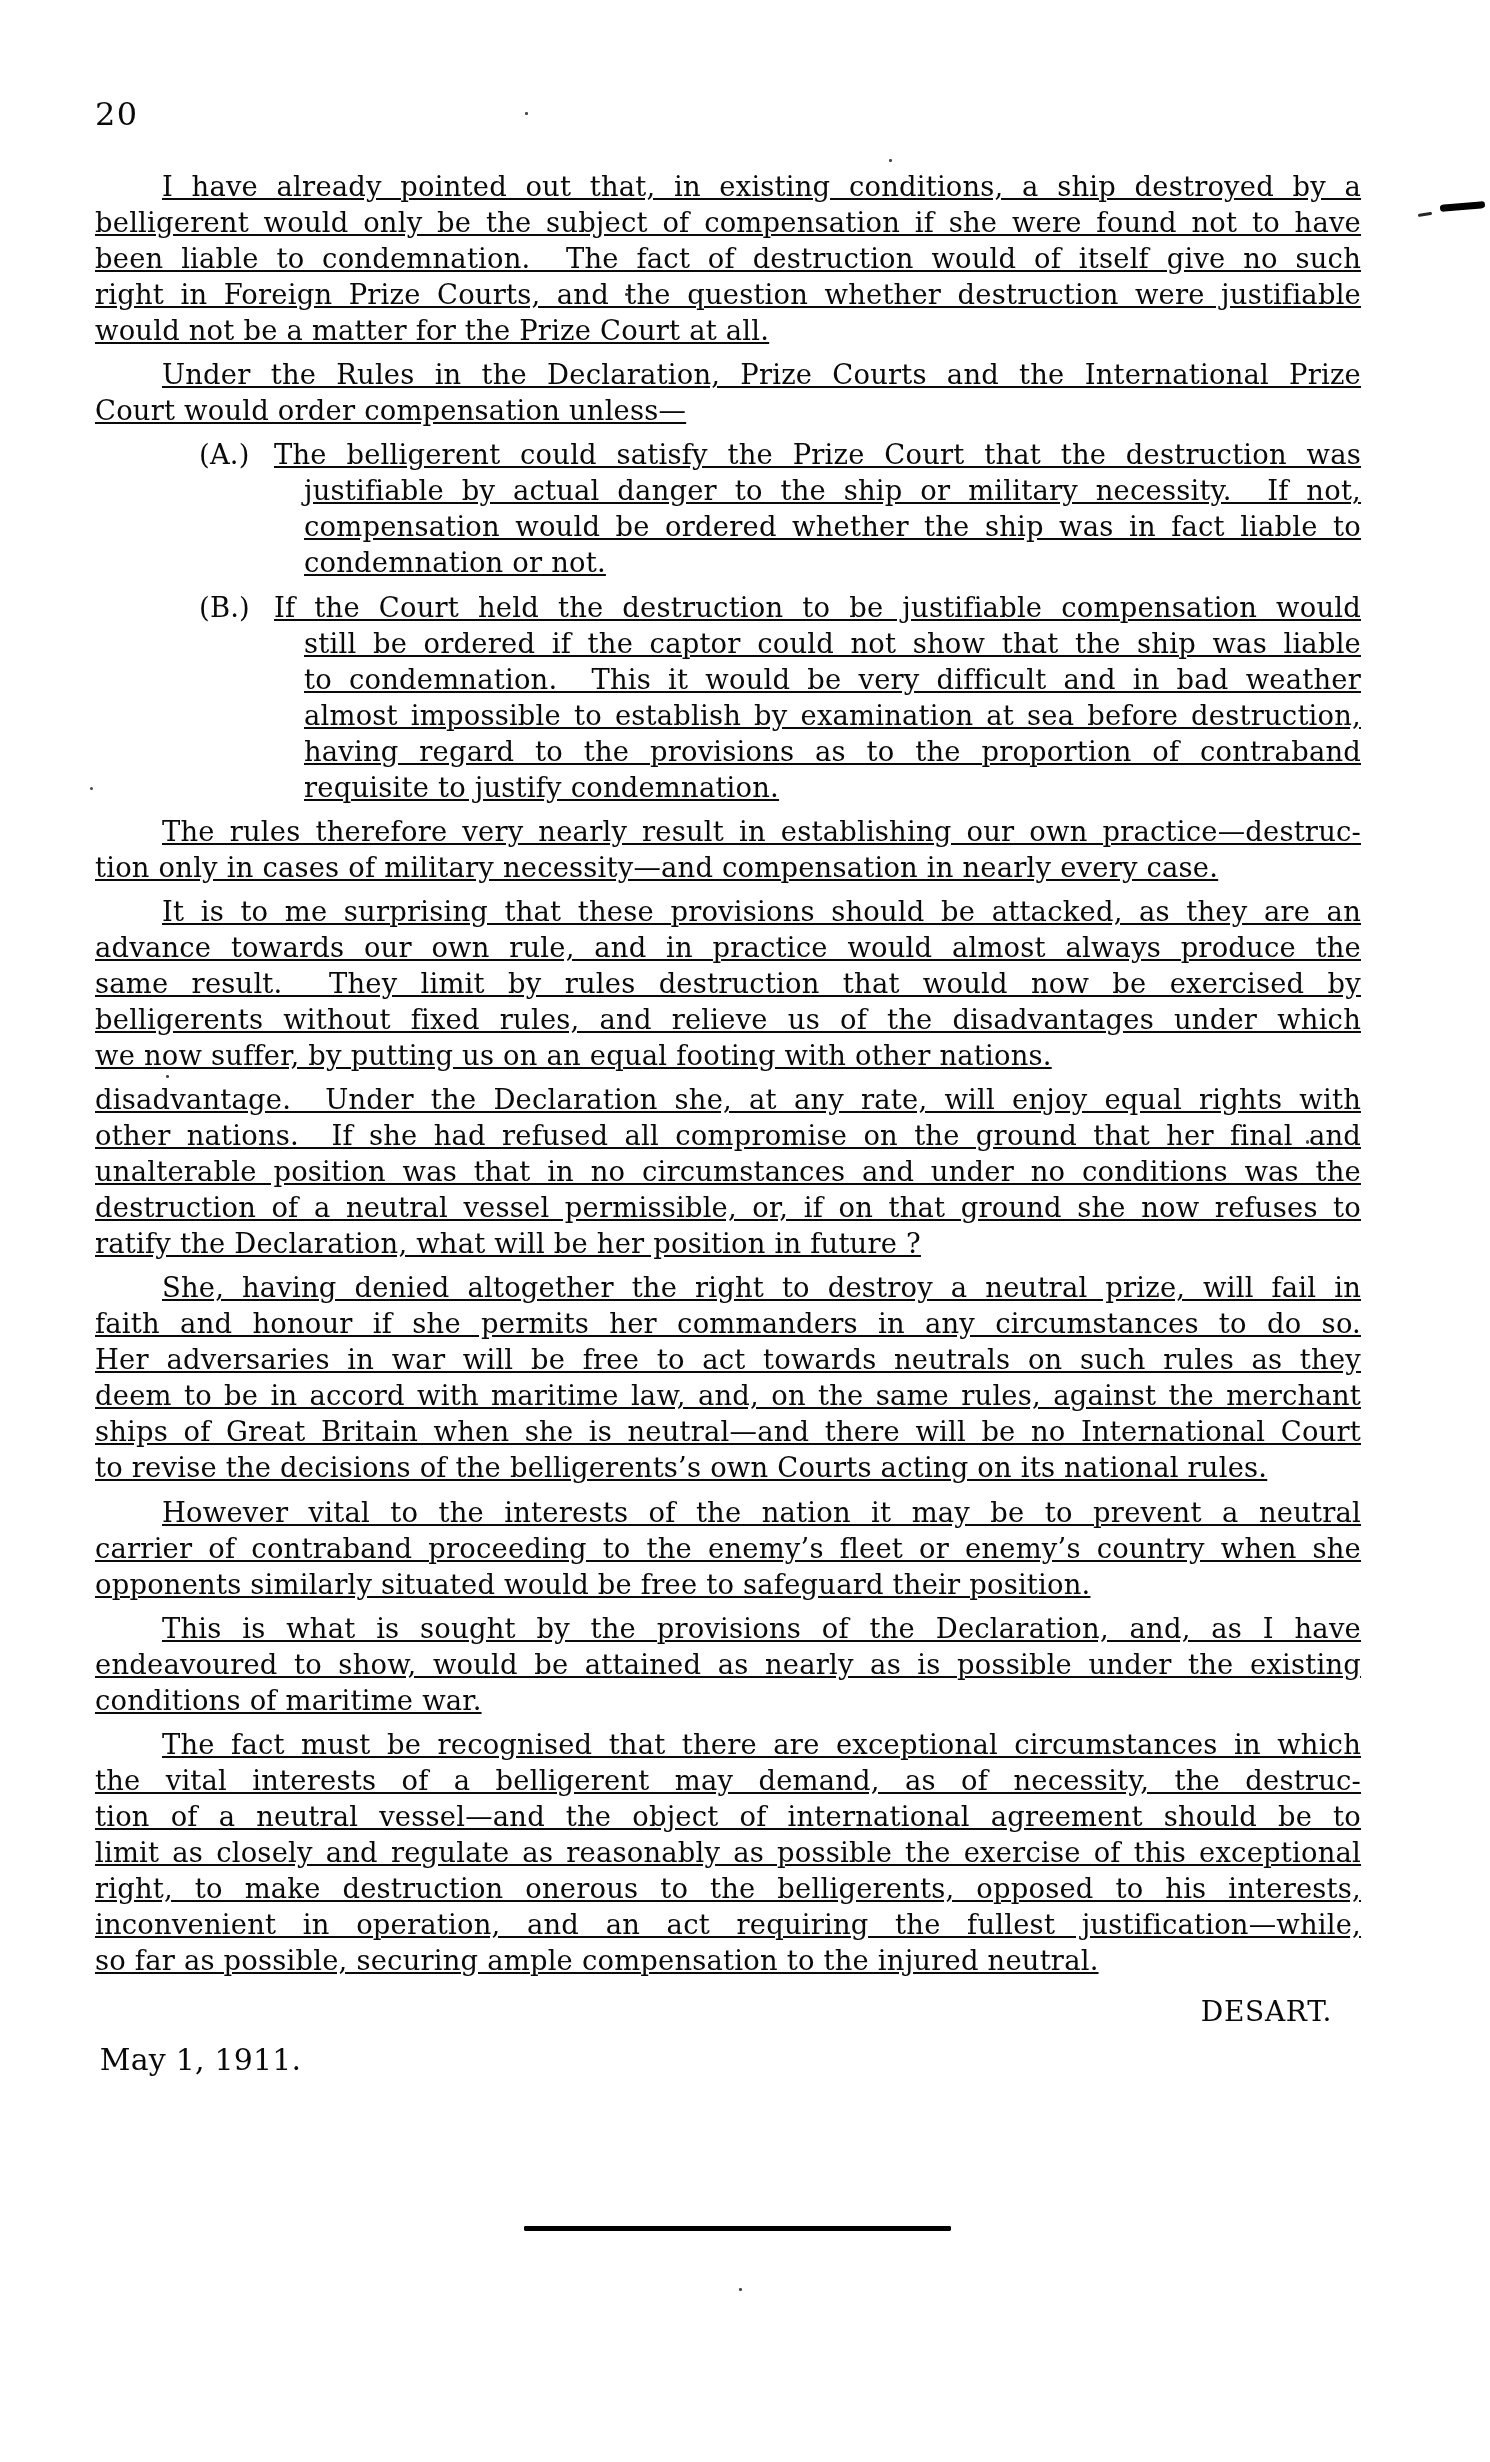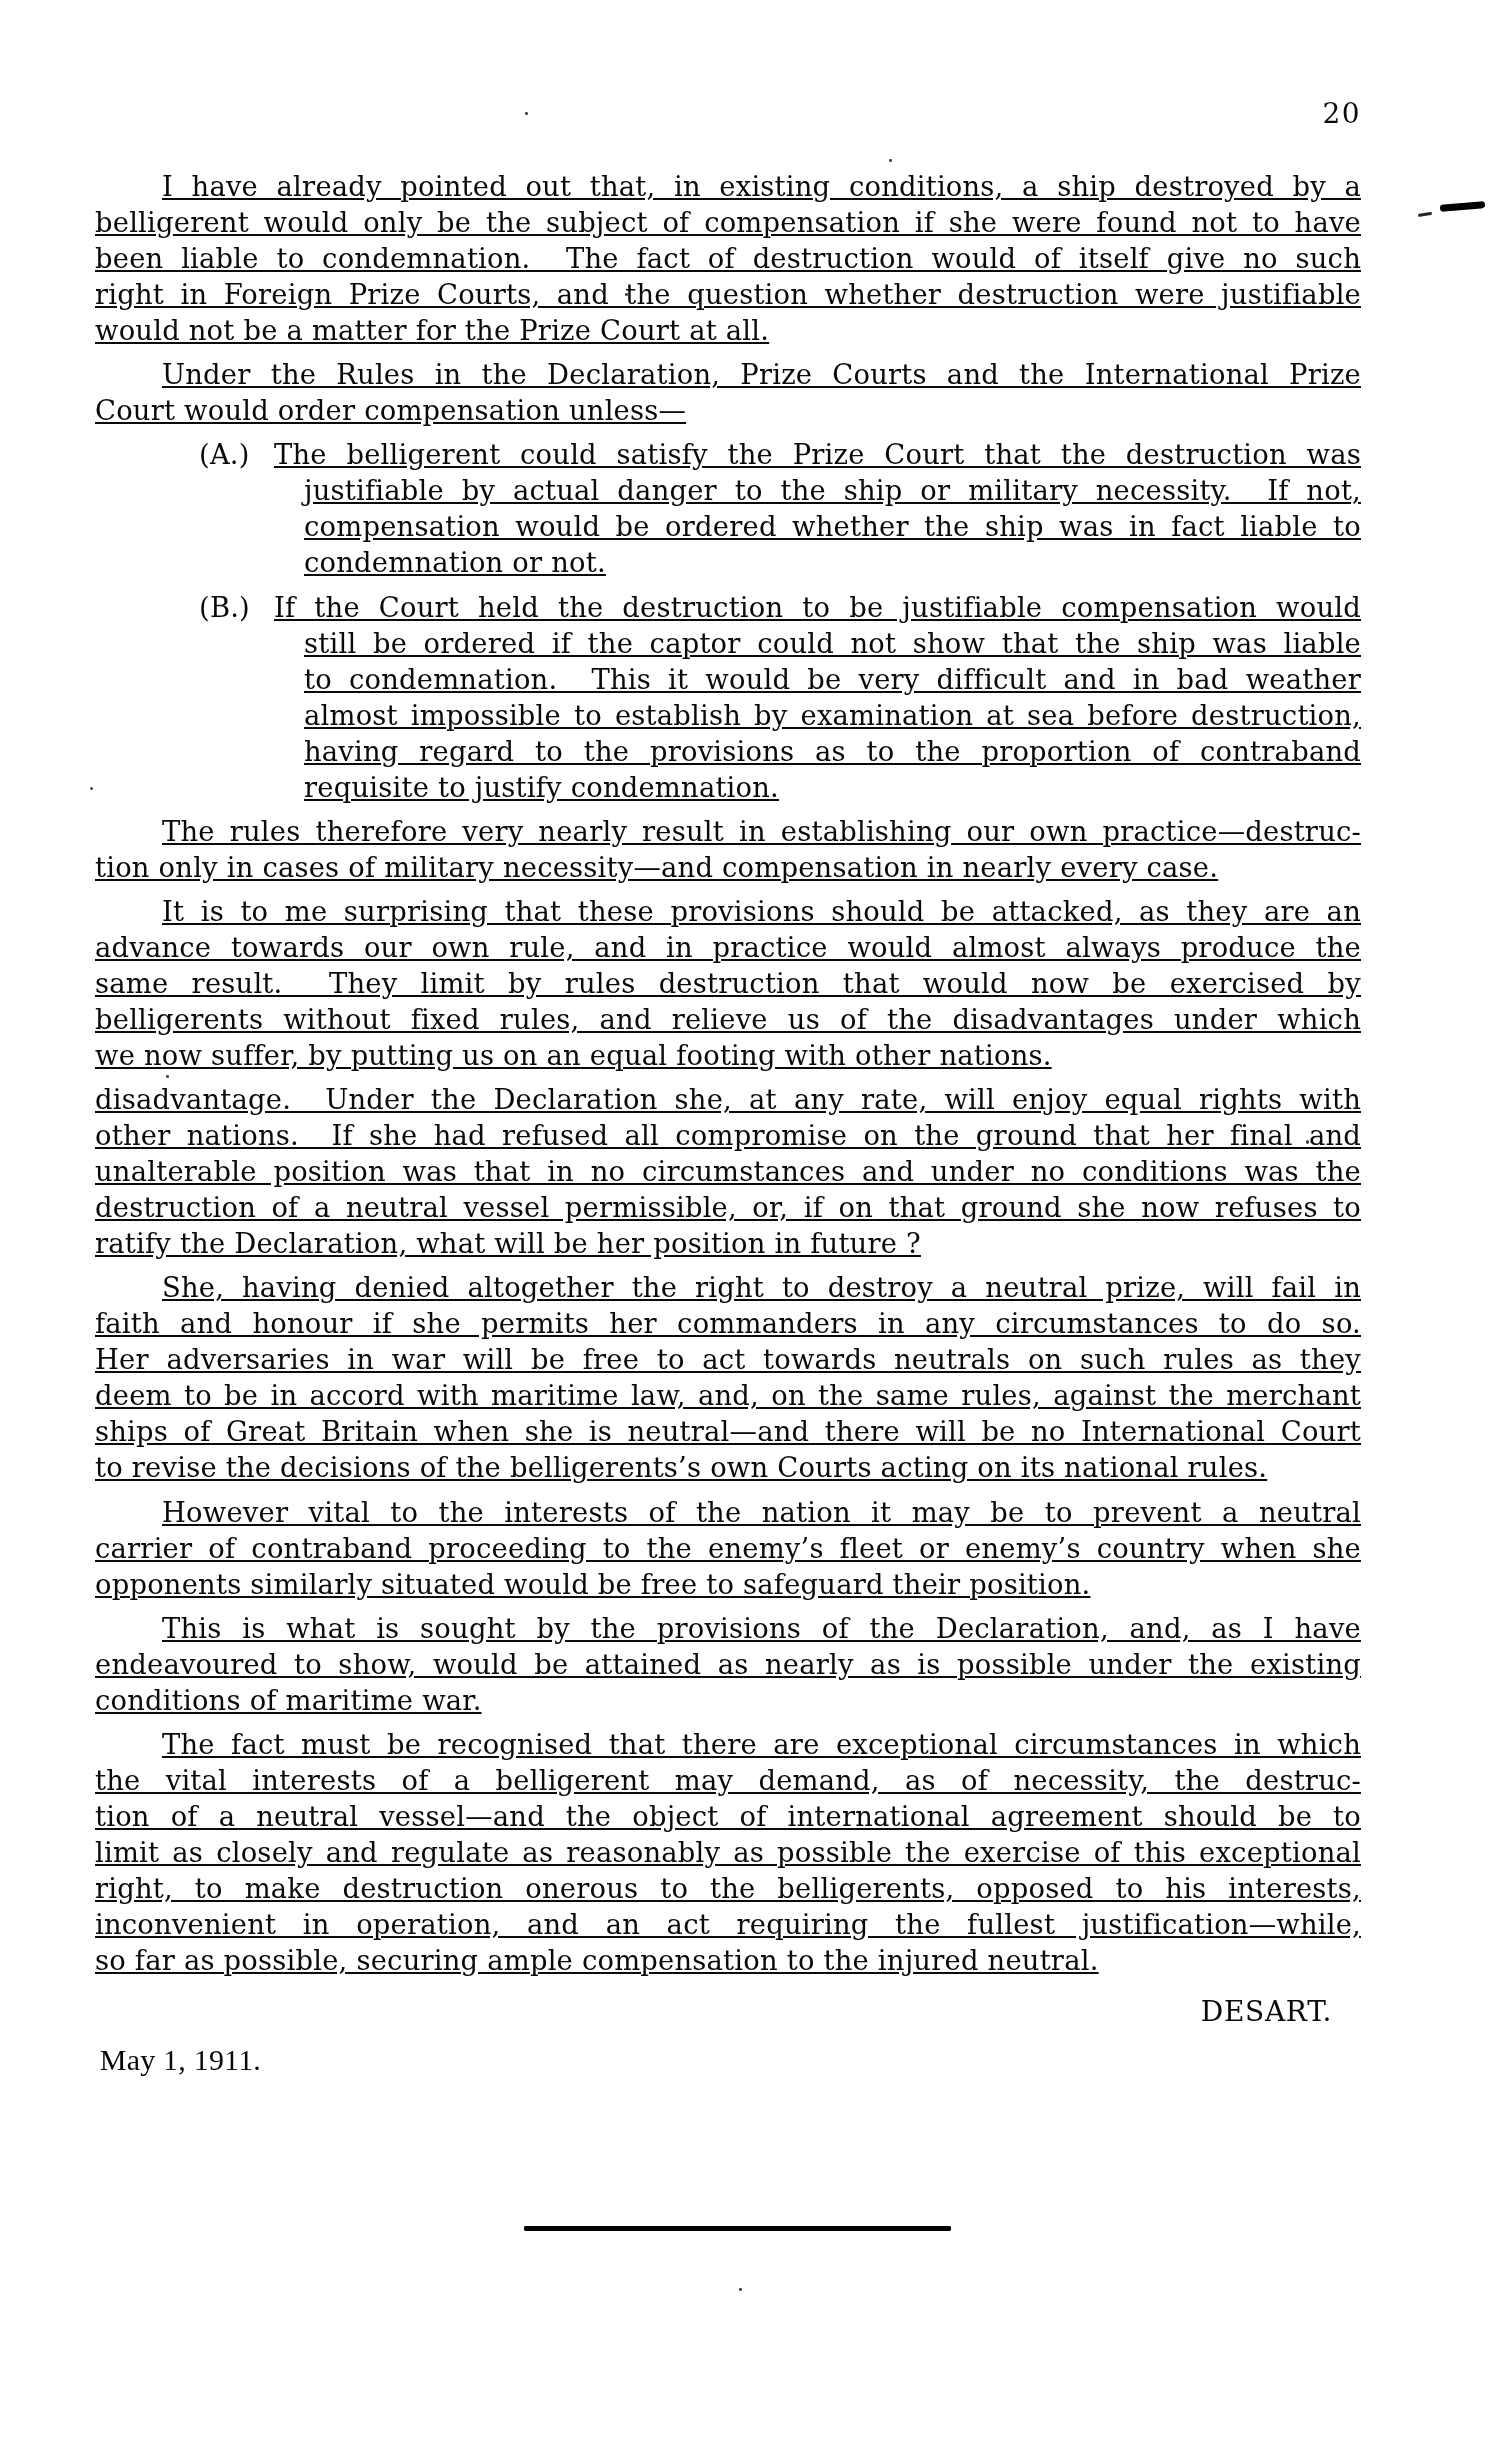--- a/index.html
+++ b/index.html
@@ -6,39 +6,39 @@
   .page {
     position:relative;
     width:1490px; height:2462px;
     background:#ffffff;
     overflow:hidden;
     font-family:"DejaVu Serif","Liberation Serif",serif;
     color:#0a0a0a;
   }
   .page-number {
     position:absolute; top:96px; left:95px; width:1266px;
-    text-align:right; font-size:28px; line-height:36px; letter-spacing:1.4px;
+    text-align:left; font-size:32px; line-height:36px; letter-spacing:1.4px;
   }
   .text-block {
     position:absolute; left:95px; top:169px; width:1266px;
     font-size:27.4px; line-height:36px; letter-spacing:0.2px;
   }
   .para { margin:0 0 8.2px 0;text-decoration:underline; }
   .paragraphs .para:last-child { margin-bottom:0; }
   .line { text-align:justify; text-align-last:justify; white-space:normal; }
   .line.last { text-align-last:left; }
   .para.body .line.first { padding-left:67px; }
   .para.list-item { position:relative; padding-left:209px; }
   .para.list-item .line.first { margin-left:-30px; }
   .para.list-item .marker { position:absolute; left:104px; top:0; }
   .signature {
     text-align:right; padding-right:29px; margin-top:15px;
     font-size:28px; line-height:36px; letter-spacing:0.7px;
   }
-  .date-line { margin-top:11.7px; margin-left:4.8px; font-size:30px; line-height:36px;font-family:Liberation Serif, serif; }
+  .date-line { margin-top:11.7px; margin-left:4.8px; font-size:30px; line-height:36px; }
   .end-rule {
     position:absolute; left:524px; top:2226px; width:427px; height:4.8px;
     background:#000; border-radius:1.4px;
   }
   .ink-mark {
     position:absolute; left:1440px; top:203px; width:45px; height:6.9px;
     background:#000; border-radius:4.1px / 2.7px; transform:rotate(-5deg);
   }
   .ink-tail {
     position:absolute; left:1418px; top:213px; width:13.7px; height:2.7px;

